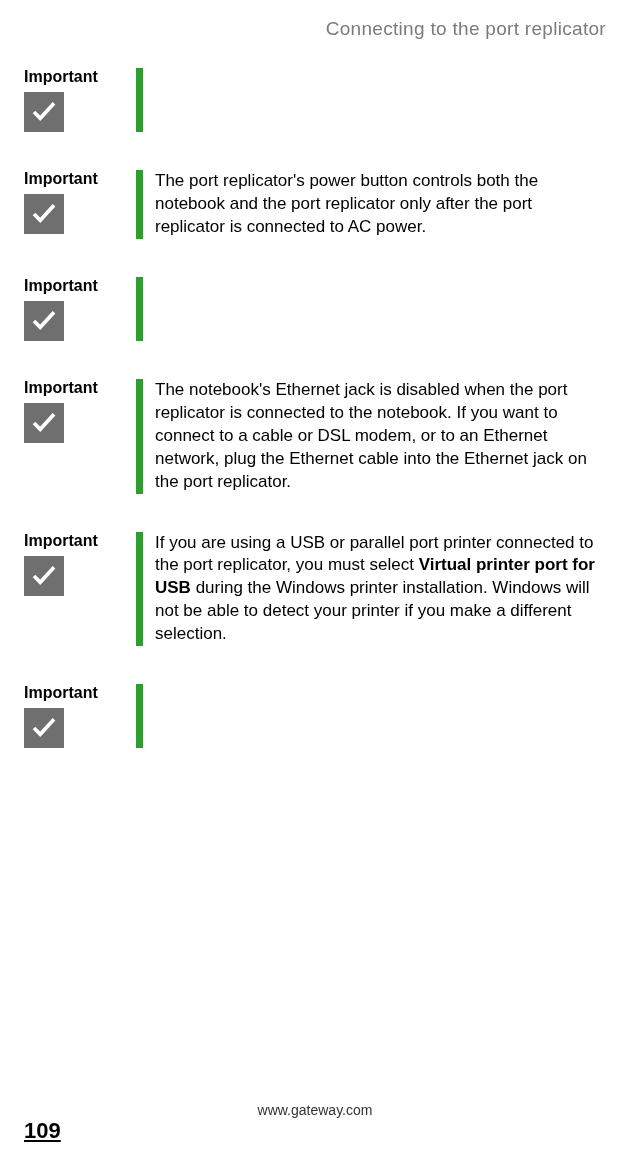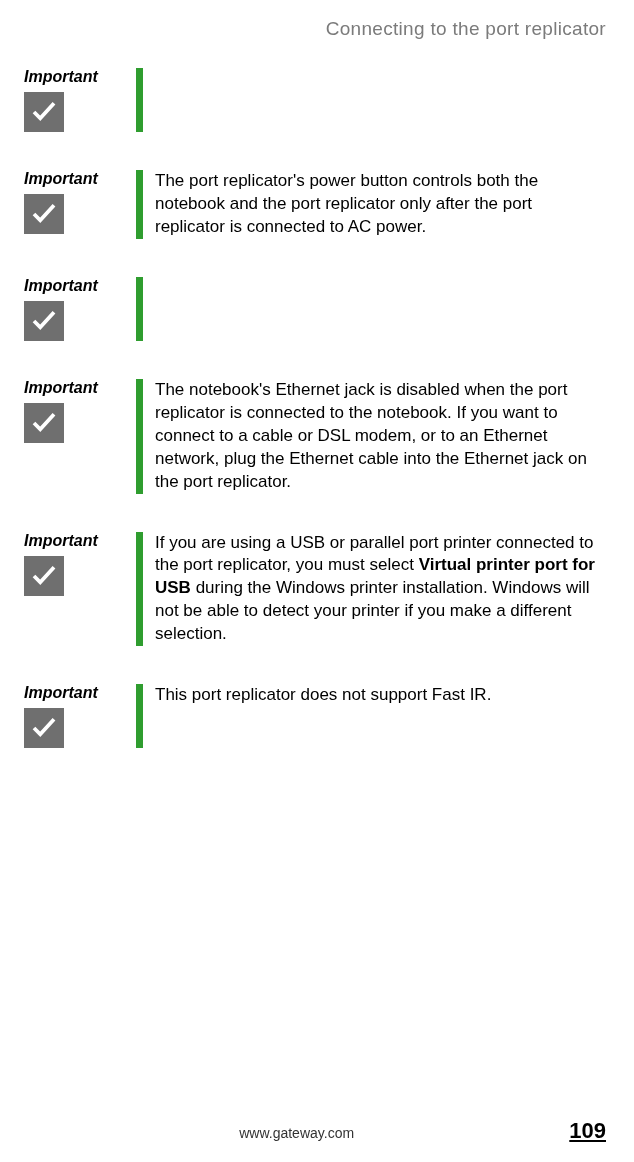--- a/index.html
+++ b/index.html
@@ -18,21 +18,20 @@
       margin-bottom: 28px;
       letter-spacing: 0.3px;
     }
     .callout {
       display: flex;
       margin-bottom: 38px;
     }
     .callout-left {
       width: 112px;
       flex-shrink: 0;
-      font-style: italic;
     }
     .callout-label {
       font-weight: bold;
       font-size: 16px;
       color: #000;
       margin-bottom: 6px;
     }
     .icon-box {
       width: 40px;
       height: 40px;
@@ -59,20 +58,21 @@
     }
     .callout-body .bold { font-weight: bold; }
     .footer {
       position: absolute;
       bottom: 18px;
       left: 24px;
       right: 28px;
       display: flex;
       justify-content: space-between;
       align-items: baseline;
+      flex-direction: column;
     }
     .footer-url { font-size: 14px; color: #333; margin: 0 auto; }
     .footer-page { font-weight: bold; font-size: 22px; color: #000; text-decoration: underline; }
   </style>
 </head>
 <body>
 
 <div class="header-title">Connecting to the port replicator</div>
 
 <div class="callout">
@@ -141,19 +141,18 @@
 <div class="callout">
   <div class="callout-left">
     <div class="callout-label">Important</div>
     <div class="icon-box">
       <svg viewBox="0 0 24 24">
           <path fill="none" stroke="#ffffff" stroke-width="3" d="M4 12 L9 17 L20 5"></path>
         </svg>
     </div>
   </div>
   <div class="divider"></div>
-  <div class="callout-body">This port replicator does not support Fast IR.</div>
 </div>
 
 <div class="footer">
   <span class="footer-url">www.gateway.com</span>
   <span class="footer-page">109</span>
 </div>
 
 </body></html>

